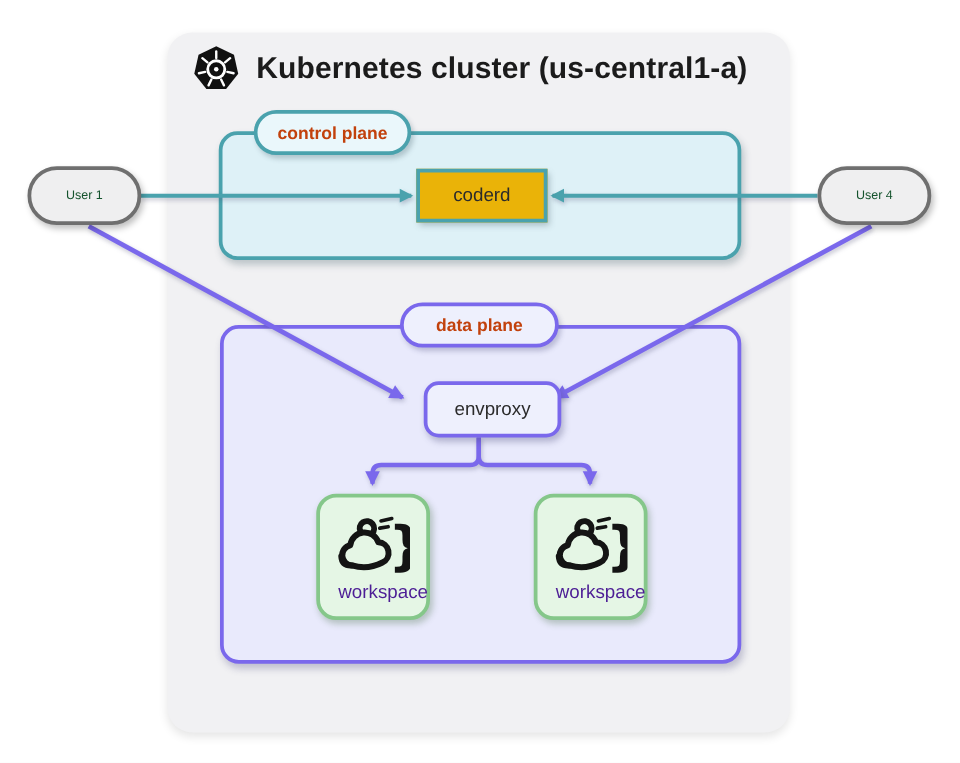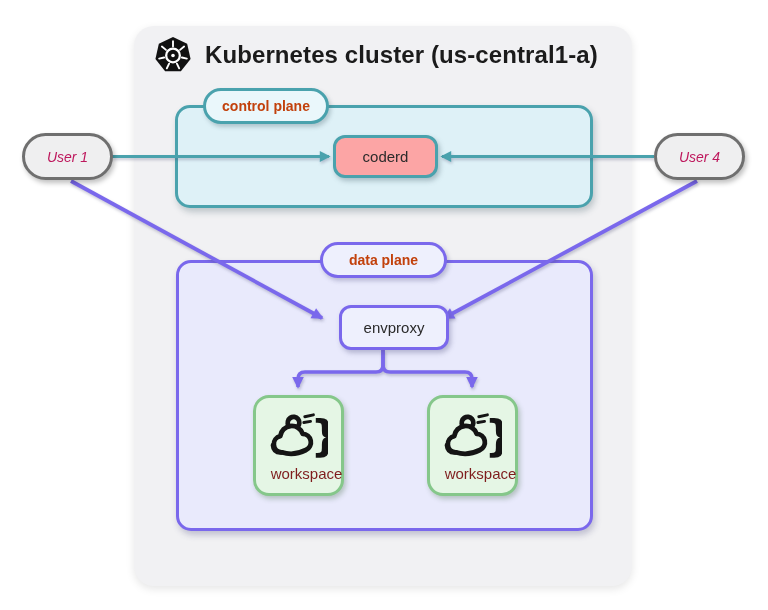--- a/index.html
+++ b/index.html
@@ -41,47 +41,46 @@
     left:320px;top:242px;width:127px;height:36px;
     background:#eef0fd;border:3.5px solid #7a68ec;
     box-shadow:2px 3px 4px rgba(80,80,130,.30);
   }
   .node{
     position:absolute;display:flex;align-items:center;justify-content:center;
     font-size:15px;color:#2b2b2b;
   }
   .node.coderd{
     left:333px;top:135px;width:105px;height:43px;
-    background:#fca5a5;border:3.5px solid #4aa2ad;border-radius:12px;
+    background:#eab308;border:3.5px solid #4aa2ad;border-radius:0;
     box-shadow:2px 3px 5px rgba(70,95,105,.35);
   }
   .node.envproxy{
     left:339px;top:305px;width:110px;height:45px;
     background:#eef0fd;border:3.5px solid #7a68ec;border-radius:12px;
     box-shadow:2px 3px 5px rgba(80,80,130,.35);
   }
   .user{
     position:absolute;top:133px;width:91px;height:47px;
-    display:flex;align-items:center;justify-content:center;font-size:14px;color:#be185d;
+    display:flex;align-items:center;justify-content:center;font-size:10px;color:#14532d;
     background:#efeff0;border:3.5px solid #6f6f6f;border-radius:24px;
     box-shadow:2px 3px 5px rgba(0,0,0,.25);
-    font-style:italic;
   }
   .user.u1{left:22px;}
   .user.u2{left:654px;}
   .workspace{
     position:absolute;top:395px;width:91px;height:101px;
     background:#e5f6e5;border:3px solid #85c78a;border-radius:16px;
     display:flex;flex-direction:column;align-items:center;
     box-shadow:2px 3px 5px rgba(60,100,60,.30);
   }
   .workspace.w1{left:253px;}
   .workspace.w2{left:427px;}
   .coder-icon{margin-top:12px;width:58px;height:50px;}
-  .ws-label{font-size:15px;color:#7f1d1d;margin-top:5px;white-space:nowrap;margin-left:16px;}
+  .ws-label{font-size:15px;color:#4c1d95;margin-top:5px;white-space:nowrap;margin-left:16px;}
   .edges{
     position:absolute;left:0;top:0;width:768px;height:610px;pointer-events:none;
     filter:drop-shadow(1px 2px 1.5px rgba(70,70,110,.30));
   }
 </style>
 </head>
 <body>
 
 <div class="stage">
 

